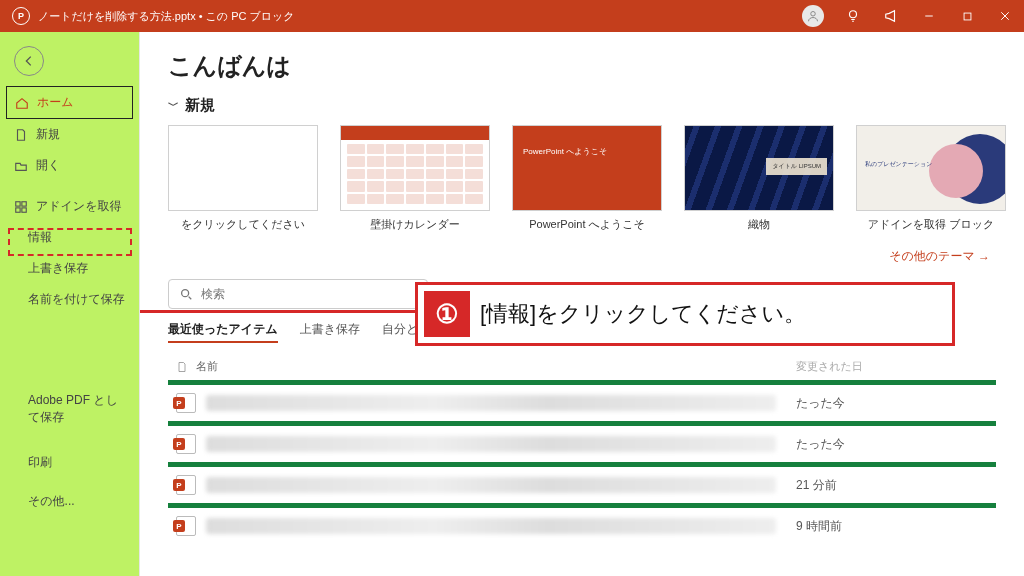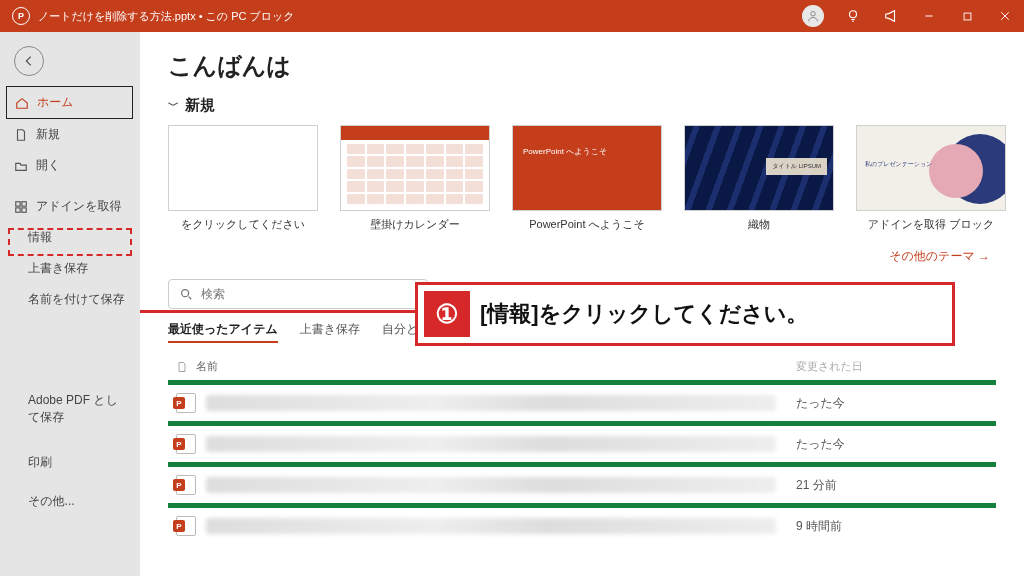--- a/index.html
+++ b/index.html
@@ -10,21 +10,21 @@
 .titlebar { height: 32px; background: #c43e1c; display: flex; align-items: center; color: #fff; font-size: 11px; }
 .titlebar .app-icon { width: 18px; height: 18px; margin: 0 8px 0 12px; border: 1.5px solid #fff; border-radius: 50%; display: flex; align-items: center; justify-content: center; font-size: 9px; font-weight: bold; }
 .titlebar .title { flex: 0 0 auto; }
 .titlebar .spacer { flex: 1; }
 .titlebar .tb-btn { width: 38px; height: 32px; display: flex; align-items: center; justify-content: center; cursor: pointer; }
 .titlebar .avatar { width: 22px; height: 22px; background: #e8e8e8; border-radius: 50%; margin-right: 4px; display:flex;align-items:center;justify-content:center;color:#666;}
 .titlebar svg { stroke: #fff; fill: none; stroke-width: 1.3; }
 
 .body { flex: 1; display: flex; min-height: 0; }
 
-.sidebar { width: 140px; background: #e5e5e5; border-right: 1px solid #e6e6e6; padding-top: 8px; font-size: 12px; color: #333; position: relative; }
+.sidebar { width: 140px; background: #bef264; border-right: 1px solid #e6e6e6; padding-top: 8px; font-size: 12px; color: #333; position: relative; }
 .back-btn { width: 30px; height: 30px; border: 1px solid #888; border-radius: 50%; margin: 6px 0 10px 14px; display: flex; align-items: center; justify-content: center; cursor: pointer; }
 .back-btn svg { stroke: #555; fill: none; stroke-width: 1.5; }
 .side-item { padding: 7px 10px 7px 14px; display: flex; align-items: center; gap: 8px; cursor: pointer; color: #444; }
 .side-item.indent { padding-left: 28px; }
 .side-item .ic { width: 14px; height: 14px; stroke: #555; fill: none; stroke-width: 1.3; flex-shrink:0;}
 .side-item.active { border: 1px solid #222; margin: 0 6px; padding-left: 8px; color: #c43e1c; }
 .side-item.active .ic { stroke: #c43e1c; }
 .side-highlight { position: absolute; left: 8px; width: 124px; height: 28px; border: 2.5px dashed #d62828; pointer-events: none; }
 
 .main { flex: 1; padding: 18px 28px 0 28px; overflow: hidden; position: relative; }
@@ -49,21 +49,21 @@
 .list-head .col-date { width: 200px; color:#aaa;}
 .row { display: flex; align-items: center; padding: 8px 0 8px 8px; border-top: 5px solid #15803d; font-size: 12px; color: #444; }
 .row .ficon { width: 20px; height: 20px; margin-right: 10px; position: relative; }
 .row .ficon::before { content:""; position:absolute; inset:0; border:1px solid #bbb; background:#fff; border-radius:2px;}
 .row .ficon::after { content:"P"; position:absolute; left:-3px; top:4px; width:12px; height:12px; background:#c43e1c; color:#fff; font-size:8px; font-weight:bold; display:flex; align-items:center; justify-content:center; border-radius:2px;}
 .row .blur { flex: 1; height: 16px; background: linear-gradient(90deg,#ddd,#eee 40%,#ddd 60%,#eee); filter: blur(2px); border-radius:3px; margin-right:20px;}
 .row .date { width: 200px; color:#555;}
 
 .callout { position: absolute; border: 3px solid #d62828; background: #fff; display: flex; align-items: center; padding: 6px 12px 6px 6px; gap: 10px; }
 .callout .num { width: 46px; height: 46px; background: #d62828; color: #fff; font-size: 26px; font-weight: bold; display: flex; align-items: center; justify-content: center; }
-.callout .txt { font-size: 22px; font-weight: 700; color: #111; line-height: 1.35; }
+.callout .txt { font-size: 22px; font-weight: 400; color: #111; line-height: 1.35; }
 .arrow-line { position: absolute; background: #d62828; }
 
 
 .th-cal-head{position:absolute;top:0;left:0;right:0;height:14px;background:#c43e1c;}
 .th-cal-grid{position:absolute;top:18px;left:6px;right:6px;bottom:6px;display:grid;grid-template-columns:repeat(7,1fr);grid-template-rows:repeat(5,1fr);gap:2px;}
 .th-cal-grid div{background:#f4ded8;border-radius:1px;}
 .th-welcome{position:absolute;inset:0;background:#c43e1c;color:#fff;font-size:8px;padding:20px 10px;}
 .th-fabric{position:absolute;inset:0;background:repeating-linear-gradient(110deg,#0a1845 0 8px,#1b2e6e 8px 14px,#0a1845 14px 20px);}
 .th-fabric .lab{position:absolute;right:6px;top:32px;background:rgba(240,230,210,.9);font-size:6px;padding:4px 6px;color:#333;}
 .th-geo{position:absolute;inset:0;background:#f2efe9;}

